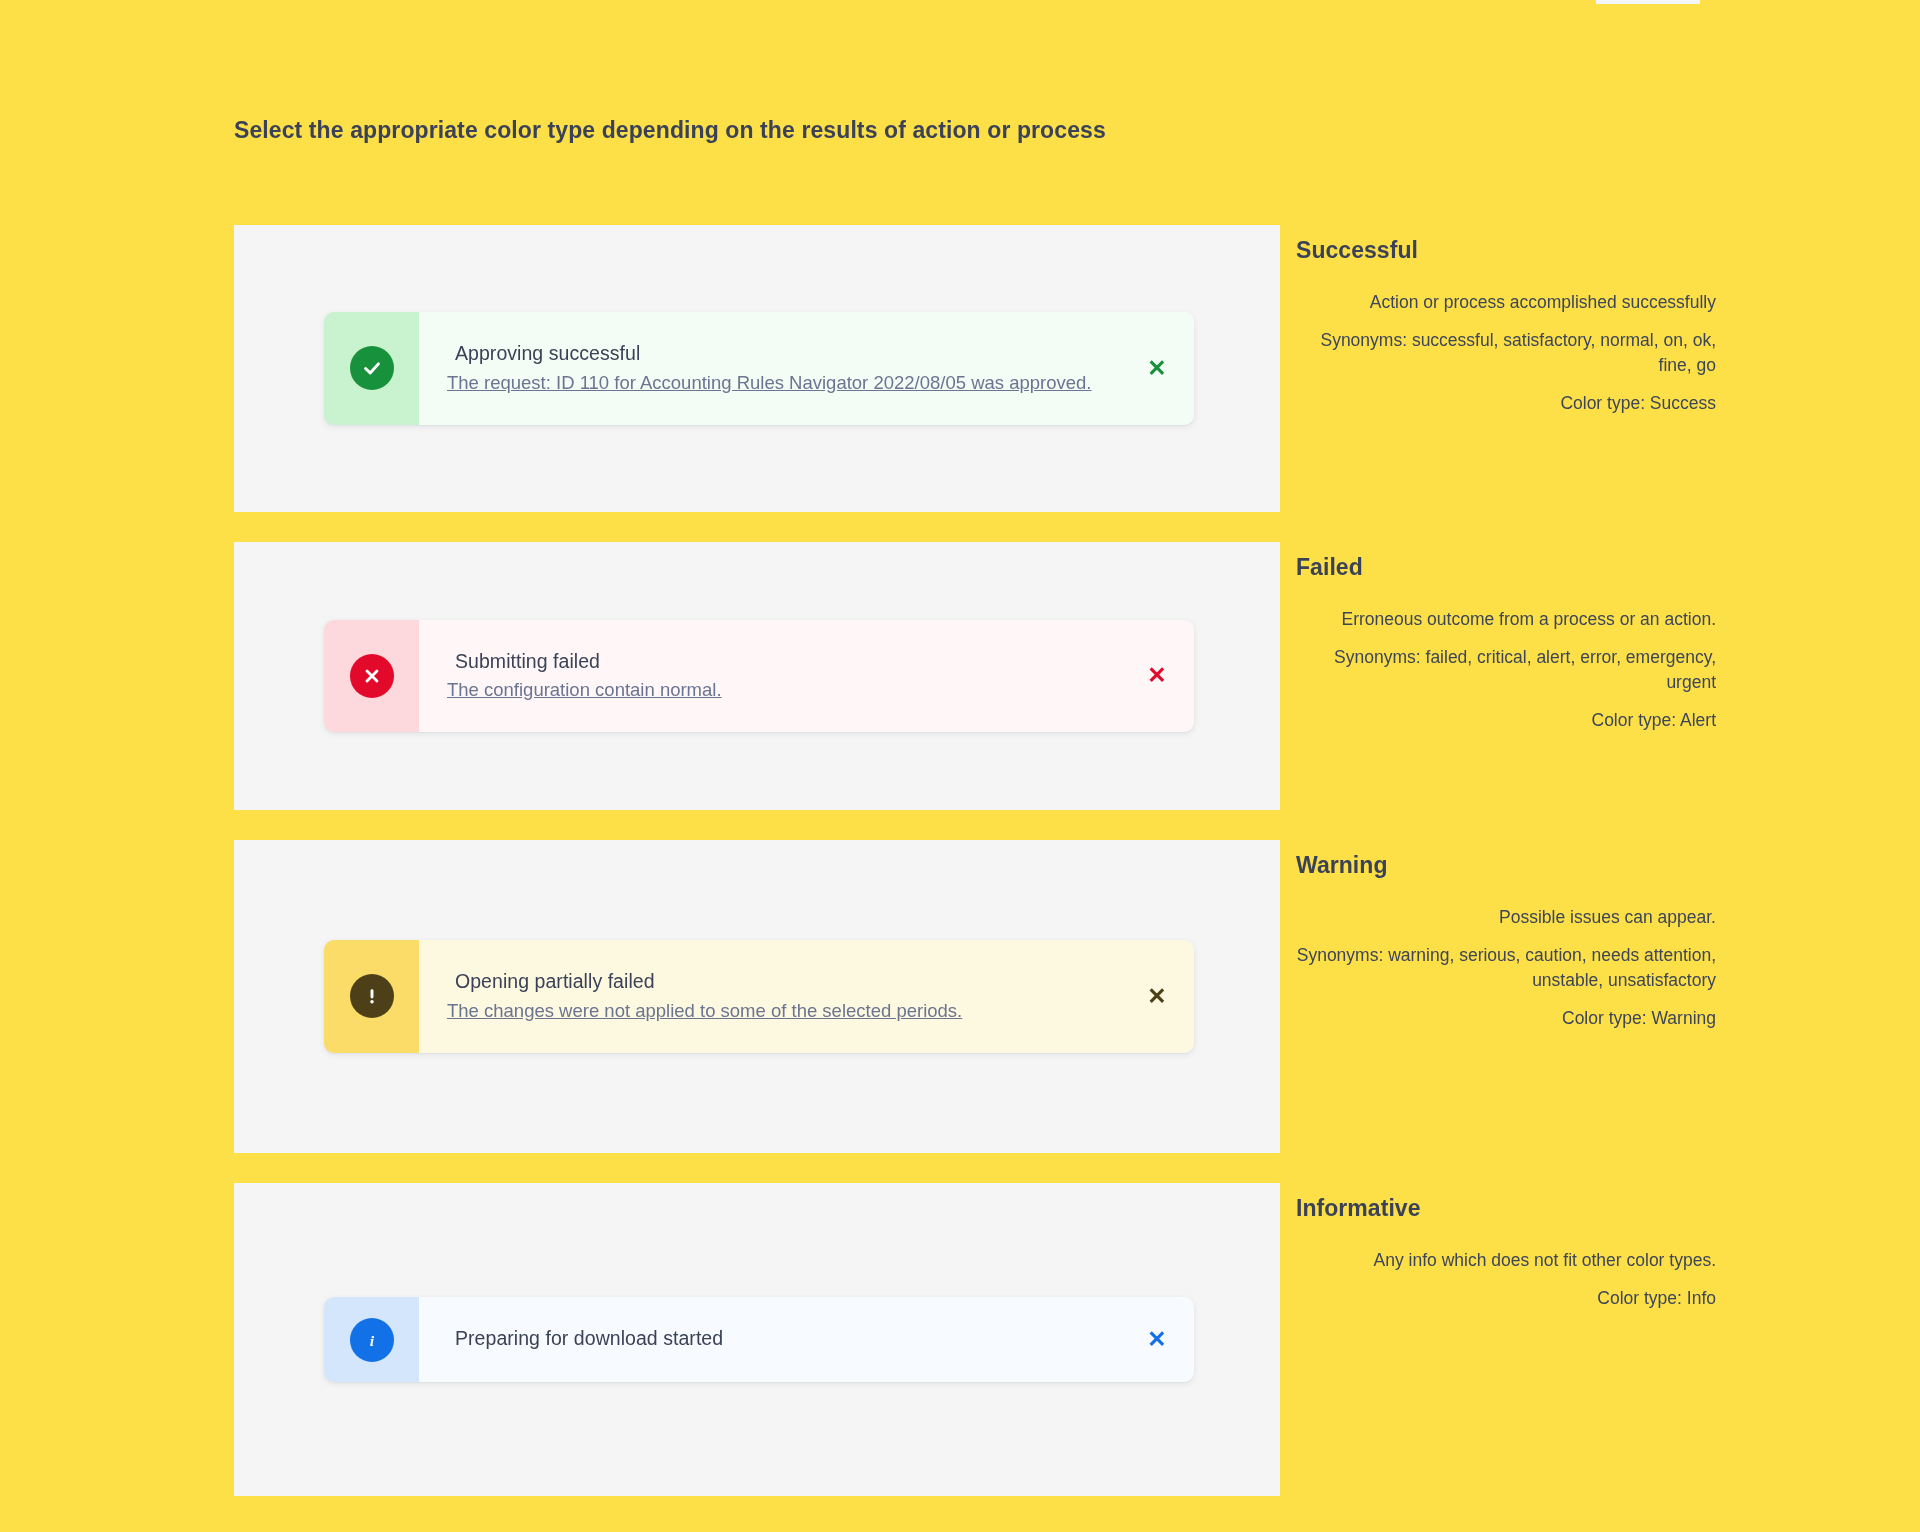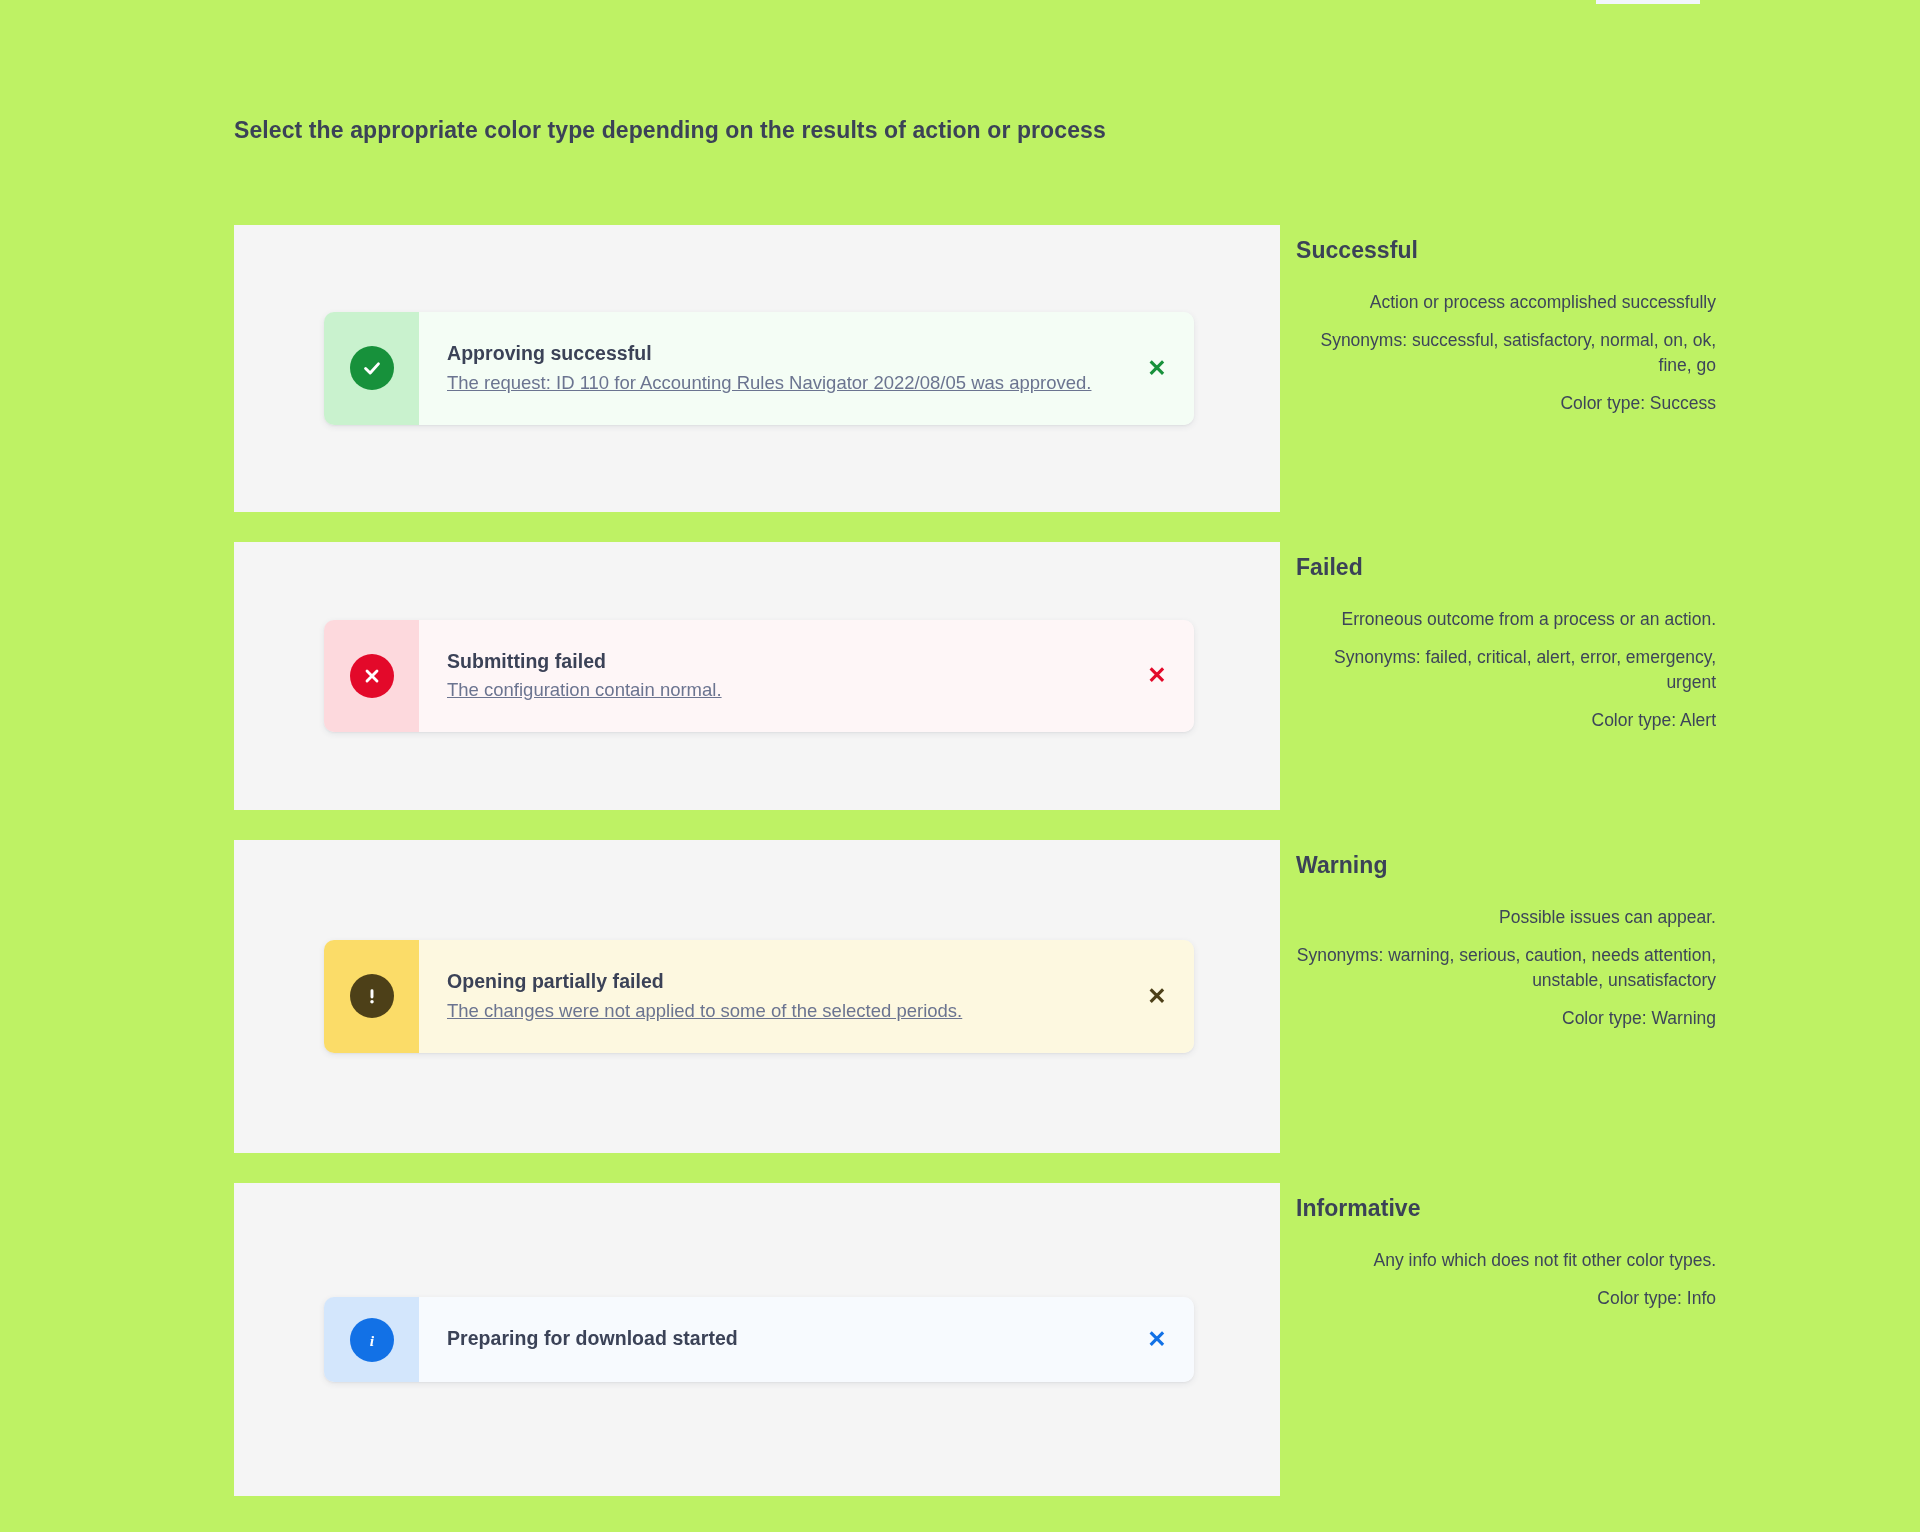--- a/index.html
+++ b/index.html
@@ -9,21 +9,21 @@
     height: 1532px;
     background: #ffffff;
     font-family: "Liberation Sans", sans-serif;
     -webkit-font-smoothing: antialiased;
   }
 
   #page {
     position: relative;
     width: 1920px;
     height: 1532px;
-    background: #bef264;
+    background: #fde047;
     overflow: hidden;
   }
 
   
   .top-sliver {
     position: absolute;
     top: 0;
     left: 1596px;
     width: 104px;
     height: 4px;
@@ -95,25 +95,26 @@
     padding: 28px 0 28px 28px;
   }
 
   .toast-text {
     flex: 1;
     padding-right: 20px;
   }
 
   .toast-title {
     font-size: 19.5px;
-    font-weight: bold;
+    font-weight: normal;
     color: #3b4257;
     line-height: 1.35;
     margin-bottom: 2px;
     letter-spacing: 0.05px;
+    margin-left: 8px;
   }
 
   .toast-desc {
     font-size: 18.5px;
     color: #6b7490;
     line-height: 1.52;
     text-decoration: underline;
   }
 
   .toast-close {

